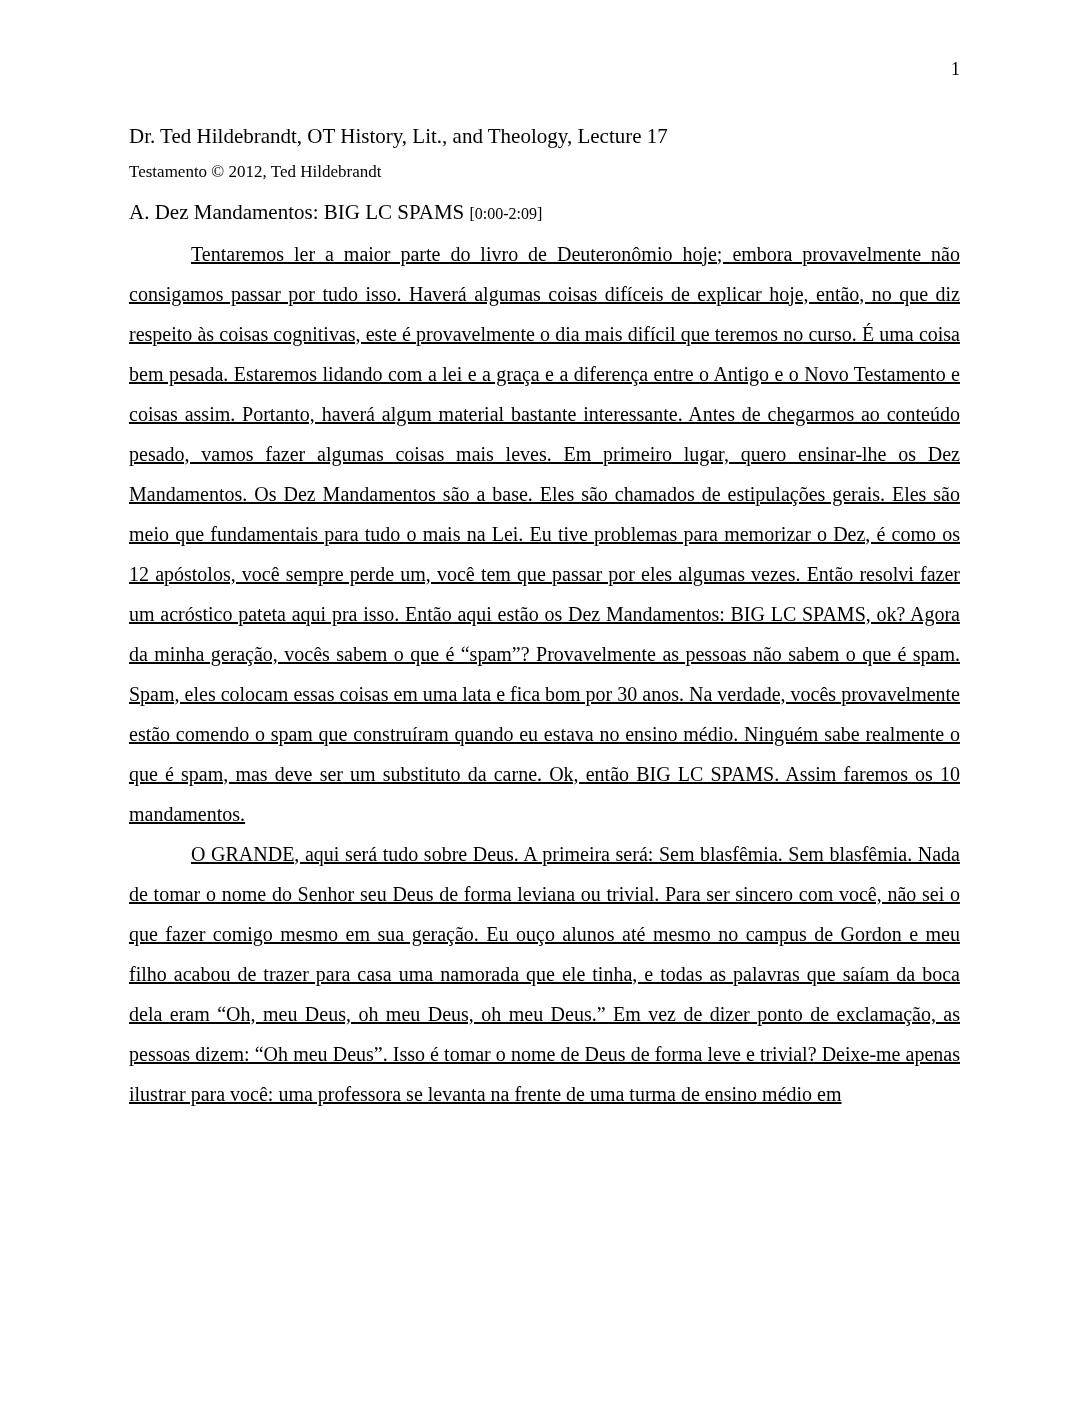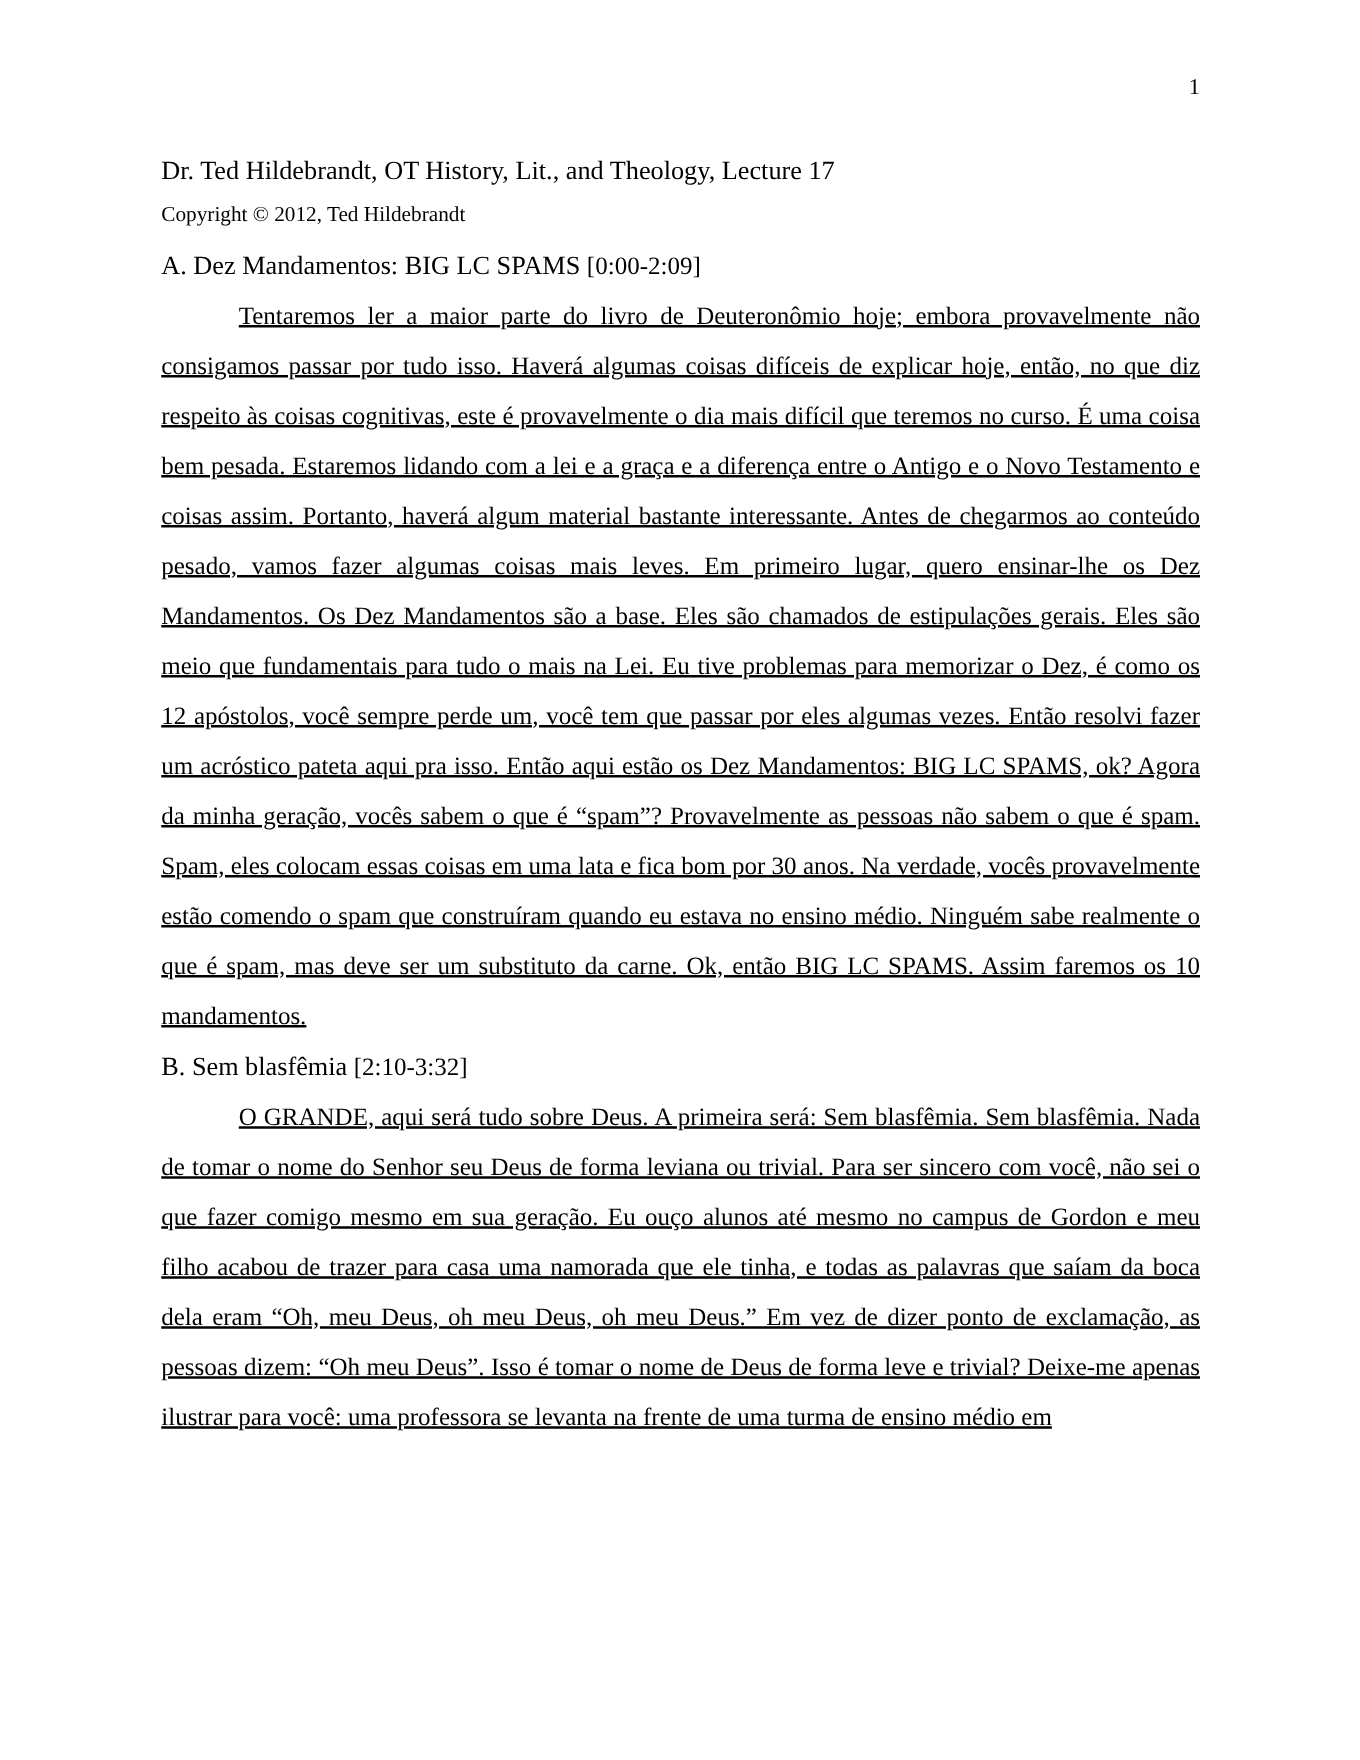--- a/index.html
+++ b/index.html
@@ -44,21 +44,21 @@
   .section-heading {
     font-size: 21px;
     margin: 0;
     line-height: 40px;
   }
   .section-heading .heading-text {
     font-weight: normal;
   }
   .section-heading .timestamp {
     font-weight: normal;
-    font-size: 20px;
+    font-size: 16px;
   }
   .body-para {
     font-size: 20px;
     line-height: 40px;
     text-align: justify;
     text-indent: 62px;
     margin: 0;
     text-decoration: underline;
   }
 </style>
@@ -66,30 +66,26 @@
 <body>
 
 <div class="page">
 
   <div class="page-number">1</div>
 
   <div class="content">
 
     <h1 class="doc-title">Dr. Ted Hildebrandt, OT History, Lit., and Theology, Lecture 17</h1>
 
-    <p class="copyright">Copyright © 2012, Ted Hildebrandt</p>
+    <p class="copyright">Testamento © 2012, Ted Hildebrandt</p>
 
     <p class="section-heading">
       <span class="heading-text">A. Dez Mandamentos: BIG LC SPAMS</span>
       <span class="timestamp">[0:00-2:09]</span>
     </p>
 
     <p class="body-para">Tentaremos ler a maior parte do livro de Deuteronômio hoje; embora provavelmente não consigamos passar por tudo isso. Haverá algumas coisas difíceis de explicar hoje, então, no que diz respeito às coisas cognitivas, este é provavelmente o dia mais difícil que teremos no curso. É uma coisa bem pesada. Estaremos lidando com a lei e a graça e a diferença entre o Antigo e o Novo Testamento e coisas assim. Portanto, haverá algum material bastante interessante. Antes de chegarmos ao conteúdo pesado, vamos fazer algumas coisas mais leves. Em primeiro lugar, quero ensinar-lhe os Dez Mandamentos. Os Dez Mandamentos são a base. Eles são chamados de estipulações gerais. Eles são meio que fundamentais para tudo o mais na Lei. Eu tive problemas para memorizar o Dez, é como os 12 apóstolos, você sempre perde um, você tem que passar por eles algumas vezes. Então resolvi fazer um acróstico pateta aqui pra isso. Então aqui estão os Dez Mandamentos: BIG LC SPAMS, ok? Agora da minha geração, vocês sabem o que é “spam”? Provavelmente as pessoas não sabem o que é spam. Spam, eles colocam essas coisas em uma lata e fica bom por 30 anos. Na verdade, vocês provavelmente estão comendo o spam que construíram quando eu estava no ensino médio. Ninguém sabe realmente o que é spam, mas deve ser um substituto da carne. Ok, então BIG LC SPAMS. Assim faremos os 10 mandamentos.</p>
 
-    <p class="section-heading">
-      <span class="heading-text">B. Sem blasfêmia</span>
-      <span class="timestamp">[2:10-3:32]</span>
-    </p>
 
     <p class="body-para">O GRANDE, aqui será tudo sobre Deus. A primeira será: Sem blasfêmia. Sem blasfêmia. Nada de tomar o nome do Senhor seu Deus de forma leviana ou trivial. Para ser sincero com você, não sei o que fazer comigo mesmo em sua geração. Eu ouço alunos até mesmo no campus de Gordon e meu filho acabou de trazer para casa uma namorada que ele tinha, e todas as palavras que saíam da boca dela eram “Oh, meu Deus, oh meu Deus, oh meu Deus.” Em vez de dizer ponto de exclamação, as pessoas dizem: “Oh meu Deus”. Isso é tomar o nome de Deus de forma leve e trivial? Deixe-me apenas ilustrar para você: uma professora se levanta na frente de uma turma de ensino médio em</p>
 
   </div>
 </div>
 
 </body></html>

